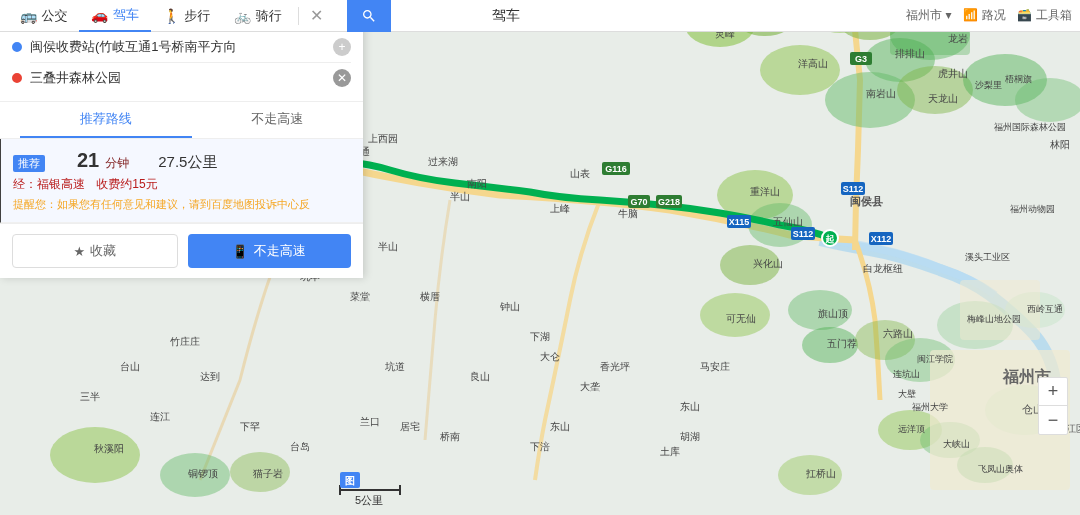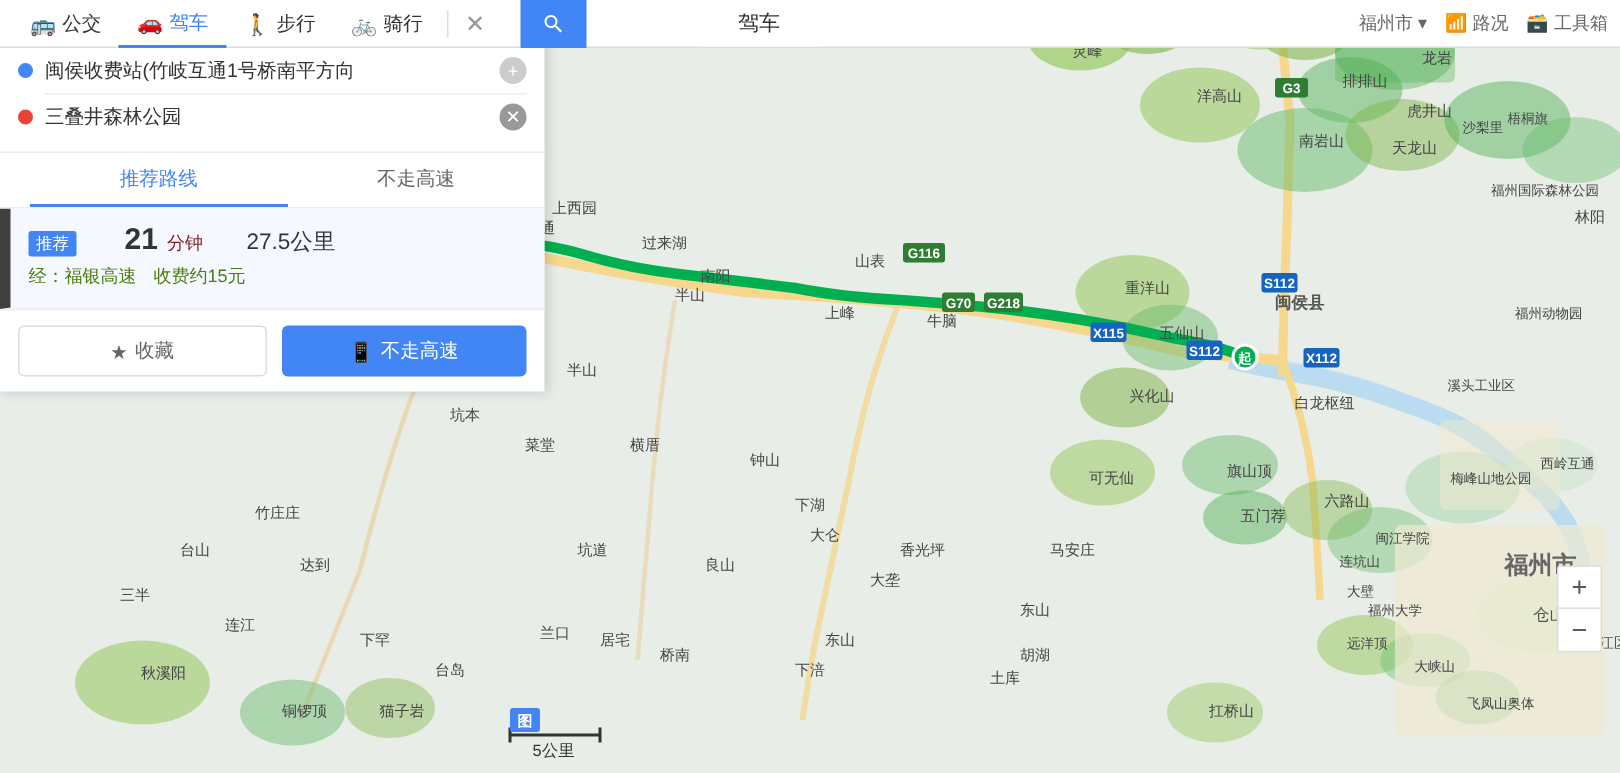--- a/index.html
+++ b/index.html
@@ -156,21 +156,21 @@
       overflow-y: auto;
     }
 
     .route-item {
       padding: 10px 12px;
       border-bottom: 1px solid #f0f0f0;
       cursor: pointer;
       background: #f5f8ff;
     }
     .route-item:first-child {
-      border-left: 7px solid #404040;
+      border-left: 1px solid #404040;
     }
 
     .route-item-header {
       display: flex;
       align-items: baseline;
       gap: 6px;
       margin-bottom: 4px;
     }
     .route-recommend-badge {
       font-size: 11px;
@@ -183,21 +183,21 @@
       font-size: 20px;
       font-weight: bold;
       color: #333;
       margin-left: 26px;
     }
     .route-unit { font-size: 12px; color: #7f1d1d; }
     .route-distance { font-size: 15px; color: #333; margin-left: 23px; }
 
     .route-detail {
       font-size: 12px;
-      color: #4d7c0f;
+      color: #b91c1c;
       margin-bottom: 2px;
     }
 
     .route-notice {
       font-size: 11px;
       color: #f5a623;
       margin-top: 4px;
       line-height: 1.4;
     }
 
@@ -514,20 +514,21 @@
       <div class="route-item-header">
         <span class="route-recommend-badge">推荐</span>
         <span class="route-time">21</span>
         <span class="route-unit">分钟</span>
         <span class="route-distance">27.5公里</span>
       </div>
       <div class="route-detail">
         <span>经：福银高速</span>
         <span style="margin-left:8px;">收费约15元</span>
       </div>
+      <div class="route-notice">提醒您：如果您有任何意见和建议，请到百度地图投诉中心反</div>
     </div>
   </div>
 
   <div id="action-buttons">
     <button class="action-btn btn-collect">
       <span>★</span>
       <span>收藏</span>
     </button>
     <button class="action-btn btn-send">
       <span>📱</span>

